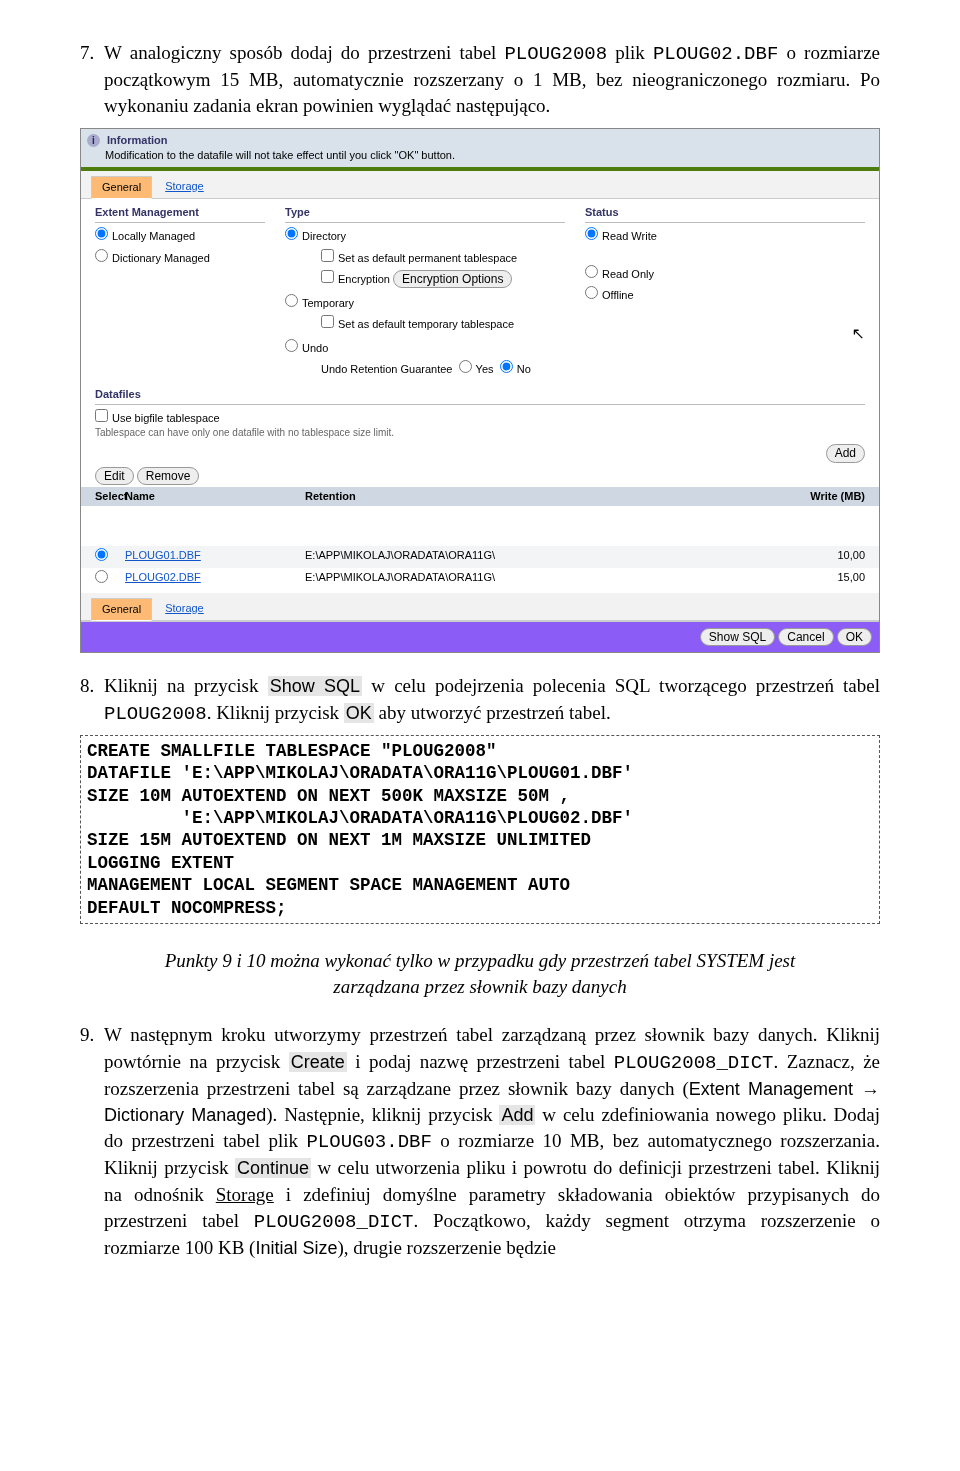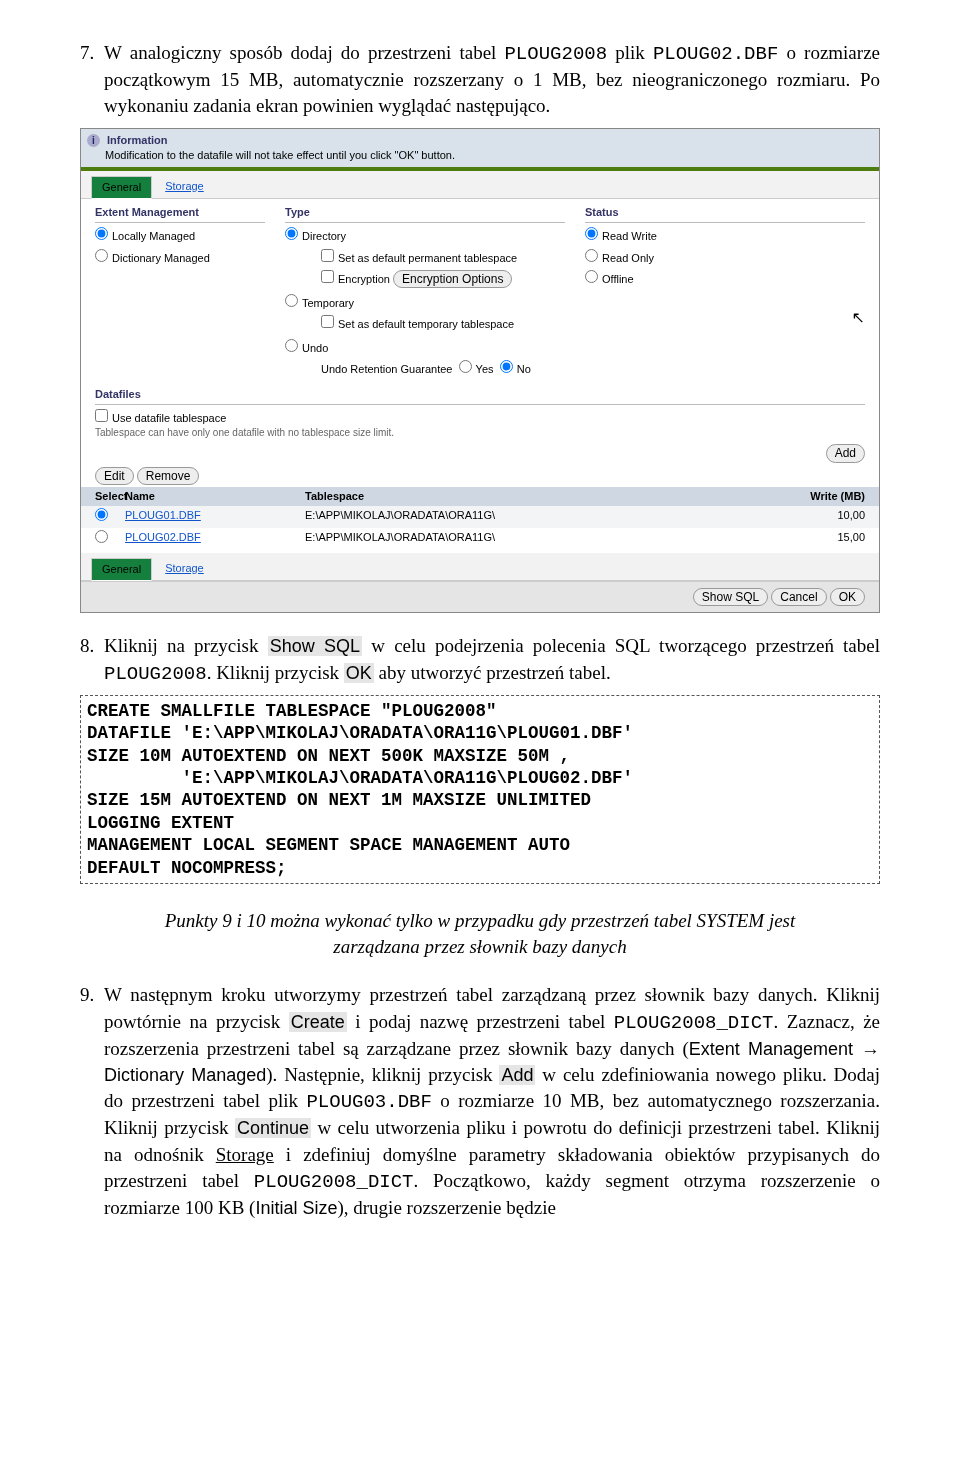--- a/index.html
+++ b/index.html
@@ -11,43 +11,43 @@
   .mono { font-family:"Courier New", monospace; }
   .hl { background:#e5e5e5; font-family:Arial,sans-serif; font-size:18px; padding:0 2px; }
   .sans { font-family:Arial,sans-serif; font-size:18px; }
   .underline { text-decoration:underline; }
   .shot { border:1px solid #888; background:#fff; margin:8px 0 20px 0; font-family:Tahoma,Arial,sans-serif; font-size:11px; color:#000; }
   .info-bar { background:#d9e2ea; padding:4px 6px; border-bottom:4px solid #4d7c0f; }
   .info-bar strong { color:#336; }
   .info-icon { display:inline-block; width:13px; height:13px; border-radius:50%; background:#aac; color:#226; text-align:center; line-height:13px; font-weight:bold; margin-right:4px; font-size:10px;}
   .tabs { background:#f2f2f2; border-bottom:1px solid #ccc; padding:4px 10px 0 10px; }
   .tab { display:inline-block; padding:3px 10px 3px 10px; font-size:11px; }
-  .tab.active { background:#15803d; border:1px solid #ccc; border-bottom:1px solid #fff; position:relative; top:1px; }
+  .tab.active { background:#fdba74; border:1px solid #ccc; border-bottom:1px solid #fff; position:relative; top:1px; }
   .tab a { color:#1155cc; text-decoration:underline; }
   .form-block { padding:8px 14px 2px 14px; }
   .asterisk { color:#000; margin-right:3px; }
   .name-input { font-family:sans-serif; font-size:11px; padding:1px 2px; width:520px; border:1px solid #888; }
   .cols { display:flex; padding:4px 14px 8px 14px; gap:20px; }
   .col { flex:1; }
   .sec-head { font-weight:bold; color:#336; border-bottom:1px solid #bbb; padding:2px 0; margin-bottom:4px; font-size:11px;}
   .rb, .cb { margin-right:4px; }
   .sub { margin-left:36px; margin-top:4px; font-size:11px;}
   .btn-small { font-family:sans-serif; font-size:12px; border:1px solid #999; border-radius:10px; background:#eee; padding:0 8px; display:inline-block; }
   .datafiles { padding:0 14px 4px 14px; }
   .grey-note { color:#666; font-size:10px; }
   .add-wrap { text-align:right; padding:0 14px 4px 14px; }
   .dfile-row { display:flex; padding:2px 14px; font-size:11px; }
   .dfile-row.header { background:#cfd8e2; font-weight:bold; }
-  .dfile-row.odd { background:#f2f4f6; }
+  .dfile-row.odd { background:#f2f4f6;margin-top:40px; }
   .c-sel { width:30px; }
   .c-name { width:180px; }
   .c-name a { color:#1155cc; text-decoration:underline; }
   .c-dir { flex:1; }
   .c-size { width:80px; text-align:right; }
-  .bottom-bar { text-align:right; padding:6px 14px; background:#e5e5e5; border-top:1px solid #ccc; }
+  .bottom-bar { text-align:right; padding:6px 7px; background:#8b5cf6; border-top:1px solid #ccc; }
   .sql-box { border:1.5px dashed #555; padding:4px 6px; font-family:"Courier New", monospace; font-weight:bold; font-size:17.5px; white-space:pre; margin:6px 0 24px 0; line-height:1.28;}
   .italic-center { font-style:italic; text-align:center; margin:0 auto 22px auto; width:80%; font-size:19px; }
 </style>
 </head>
 <body>
 
 <div class="para num-para">
   <div class="num">7.</div>
   <div class="content">
     <span>W analogiczny sposób dodaj do przestrzeni tabel </span><span class="mono">PLOUG2008</span><span> plik </span><span class="mono">PLOUG02.DBF</span>
@@ -81,41 +81,41 @@
       <div style="margin-top:6px;"><input type="radio" class="rb" style=""><span>Undo</span></div>
       <div class="sub">
         <span>Undo Retention Guarantee</span>
         &nbsp;<input type="radio" class="rb" style=""><span>Yes</span>
         &nbsp;<input type="radio" class="rb" checked="" style=""><span>No</span>
       </div>
     </div>
     <div class="col">
       <div class="sec-head">Status</div>
       <div><input type="radio" class="rb" checked="" style=""><span>Read Write</span></div>
-      <div style="margin-top:4px;"><input type="radio" class="rb" style=""><span>Read Only</span></div>
+      <div style="margin-top:20px;"><input type="radio" class="rb" style=""><span>Read Only</span></div>
       <div style="margin-top:4px;"><input type="radio" class="rb" style=""><span>Offline</span></div>
       <div style="text-align:right; margin-top:20px; font-size:16px;">↖</div>
     </div>
   </div>
   <div class="datafiles">
     <div class="sec-head">Datafiles</div>
-    <div><input type="checkbox" class="cb" style=""><span>Use datafile tablespace</span></div>
+    <div><input type="checkbox" class="cb" style=""><span>Use bigfile tablespace</span></div>
     <div class="grey-note">Tablespace can have only one datafile with no tablespace size limit.</div>
   </div>
   <div class="add-wrap">
     <span class="btn-small">Add</span>
   </div>
   <div style="padding:0 14px 2px 14px;">
     <span class="btn-small">Edit</span>
     <span class="btn-small">Remove</span>
   </div>
   <div class="dfile-row header">
     <div class="c-sel">Select</div>
     <div class="c-name">Name</div>
-    <div class="c-dir">Tablespace</div>
+    <div class="c-dir">Retention</div>
     <div class="c-size">Write (MB)</div>
   </div>
   <div class="dfile-row odd">
     <div class="c-sel"><input type="radio" checked="" style=""></div>
     <div class="c-name"><a>PLOUG01.DBF</a></div>
     <div class="c-dir">E:\APP\MIKOLAJ\ORADATA\ORA11G\</div>
     <div class="c-size">10,00</div>
   </div>
   <div class="dfile-row">
     <div class="c-sel"><input type="radio" style=""></div>

